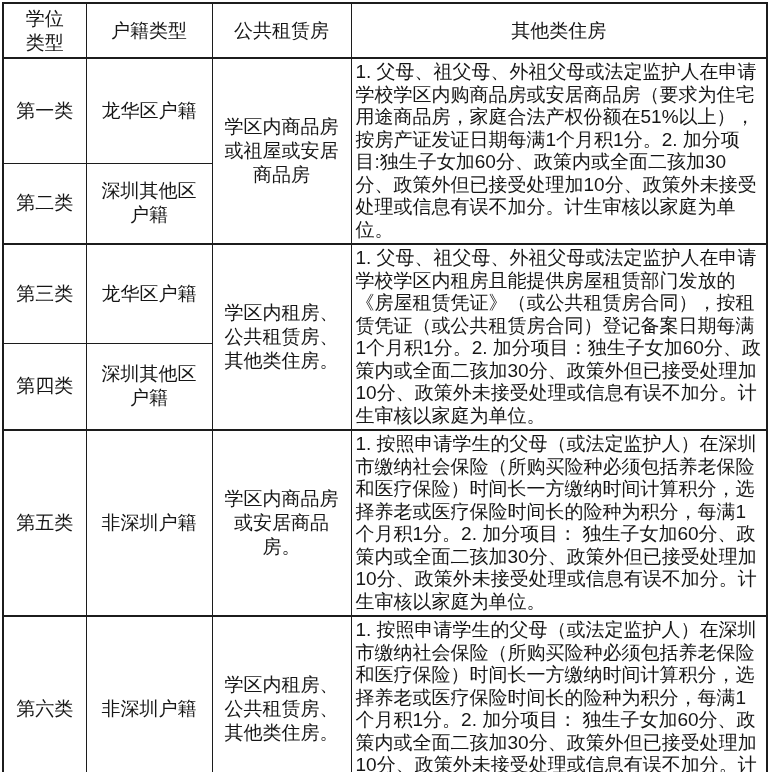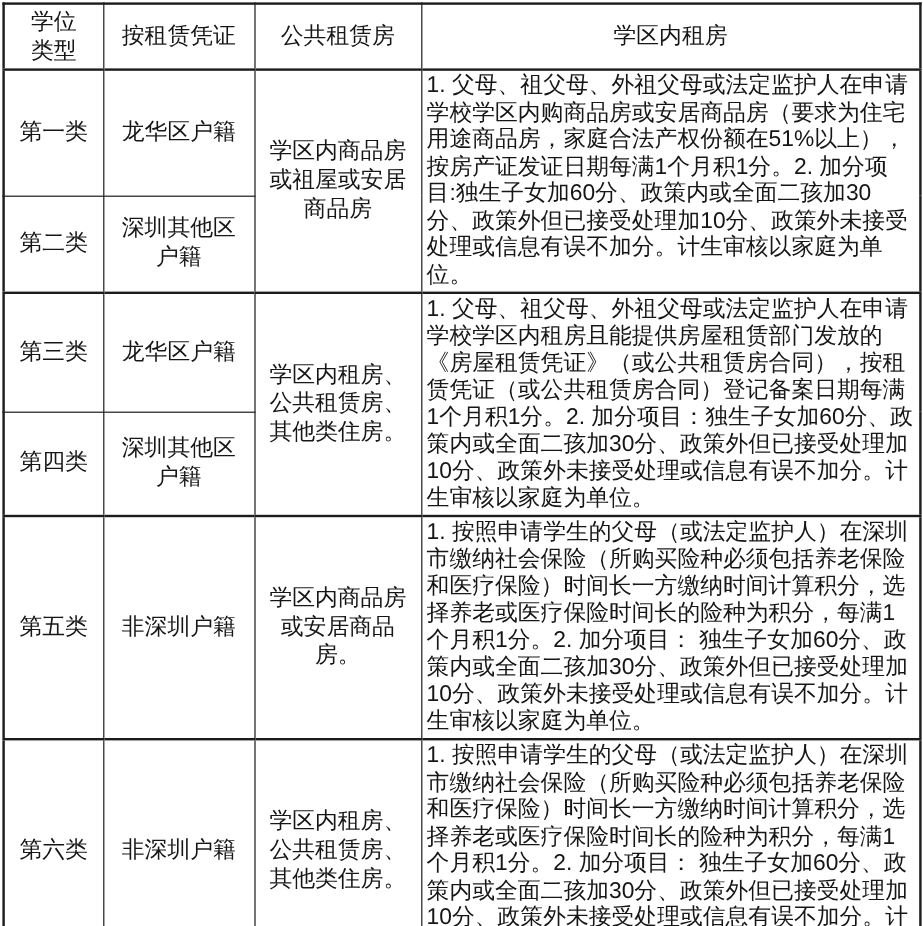--- a/index.html
+++ b/index.html
@@ -54,23 +54,23 @@
     <col style="width:83px">
     <col style="width:126px">
     <col style="width:139px">
     <col style="width:416px">
   </colgroup>
 
   <tbody>
       <tr class="r-hd">
     <th class="thick-b">学位
 类型</th>
-    <th class="thick-b">按租赁凭证</th>
+    <th class="thick-b">户籍类型</th>
     <th class="thick-b">公共租赁房</th>
-    <th class="thick-b">学区内租房</th>
+    <th class="thick-b">其他类住房</th>
   </tr>
 
   <tr class="r-1">
     <td>第一类</td>
     <td>龙华区户籍</td>
     <td rowspan="2" class="thick-b">学区内商品房
 或祖屋或安居
 商品房</td>
     <td rowspan="2" class="points-cell thick-b">1. 父母、祖父母、外祖父母或法定监护人在申请学校学区内购商品房或安居商品房（要求为住宅用途商品房，家庭合法产权份额在51%以上），按房产证发证日期每满1个月积1分。2. 加分项目:独生子女加60分、政策内或全面二孩加30分、政策外但已接受处理加10分、政策外未接受处理或信息有误不加分。计生审核以家庭为单位。</td>
   </tr>

